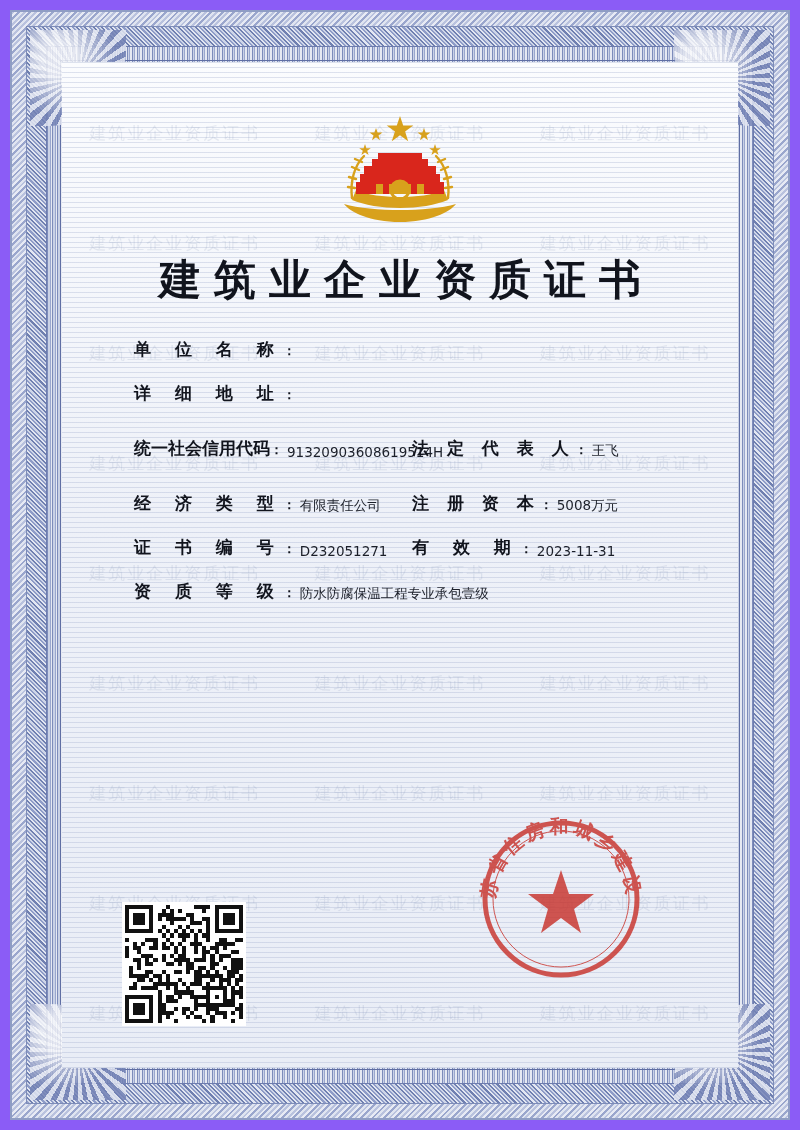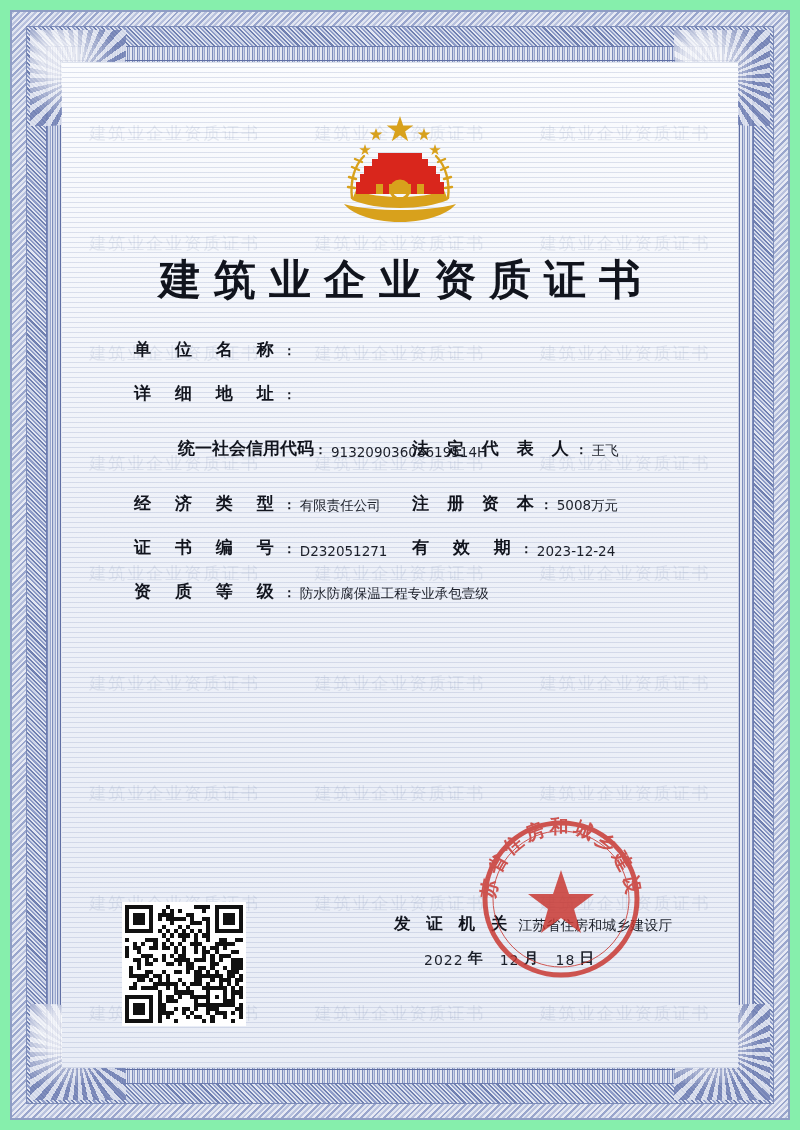--- a/index.html
+++ b/index.html
@@ -9,21 +9,21 @@
   }
   body {
     font-family: "Liberation Sans", "DejaVu Sans", sans-serif;
   }
 
   .cert-page {
     position: relative;
     width: 800px;
     height: 1130px;
     overflow: hidden;
-    background: #86efac;
+    background: #8b5cf6;
   }
 
   
   .frame-outer {
     position: absolute;
     left: 10px; top: 10px;
     width: 780px; height: 1110px;
     box-sizing: border-box;
     border: 2px solid #8f9dc4;
     background:
@@ -156,21 +156,21 @@
     min-height: 22px;
   }
   .lbl {
     font-size: 17px;
     font-weight: bold;
     color: #11141d;
     white-space: nowrap;
   }
   .lbl.sp4 { letter-spacing: 9px; }
   .lbl.sp3 { letter-spacing: 6px; margin-top: 11px; }
-  .lbl.sp0 { letter-spacing: 0px; margin-left: 44px; }
+  .lbl.sp0 { letter-spacing: 0px; }
   .colon {
     font-size: 13px;
     font-weight: bold;
     color: #11141d;
     padding: 0 1px 1px 0;
   }
   .val {
     font-size: 13.5px;
     color: #1b1f29;
     padding-left: 3px;
@@ -395,21 +395,21 @@
 
       <div class="field-row">
         <div class="col-left">
           <span class="lbl sp4">证 书 编 号</span>
           <span class="colon">：</span>
           <span class="val">D232051271</span>
         </div>
         <div class="col-right">
           <span class="lbl sp4">有 效 期</span>
           <span class="colon">：</span>
-          <span class="val">2023-12-24</span>
+          <span class="val">2023-11-31</span>
         </div>
       </div>
 
       <div class="field-row">
         <div class="col-left" style="width:auto">
           <span class="lbl sp4">资 质 等 级</span>
           <span class="colon">：</span>
           <span class="val">防水防腐保温工程专业承包壹级</span>
         </div>
       </div>
@@ -828,34 +828,20 @@
             <rect x="6" y="28" width="1" height="1"></rect>
             <rect x="8" y="28" width="1" height="1"></rect>
             <rect x="12" y="28" width="1" height="1"></rect>
             <rect x="19" y="28" width="1" height="1"></rect>
             <rect x="21" y="28" width="1" height="1"></rect>
             <rect x="26" y="28" width="1" height="1"></rect>
           </g>
       </svg>
     </div>
 
-    <div class="issuer">
-      <div class="issuer-line">
-        <span>发 证 机 关</span>
-        <span class="issuer-name">江苏省住房和城乡建设厅</span>
-      </div>
-      <div class="date-line">
-        <span>2022</span>
-        <span class="unit">年</span>
-        <span>12</span>
-        <span class="unit">月</span>
-        <span>18</span>
-        <span class="unit last">日</span>
-      </div>
-    </div>
 
     <div class="seal">
       <svg viewBox="0 0 186 186" width="186" height="186" aria-hidden="true">
         <defs>
           <path id="sealArc" d="M 93,93 m -66,0 a 66,66 0 1,1 132,0" fill="none"></path>
         </defs>
         <g opacity="0.82">
           <circle cx="93" cy="93" r="76" fill="none" stroke="#c8332c" stroke-width="5"></circle>
           <circle cx="93" cy="93" r="68" fill="none" stroke="#c8332c" stroke-width="1"></circle>
 

